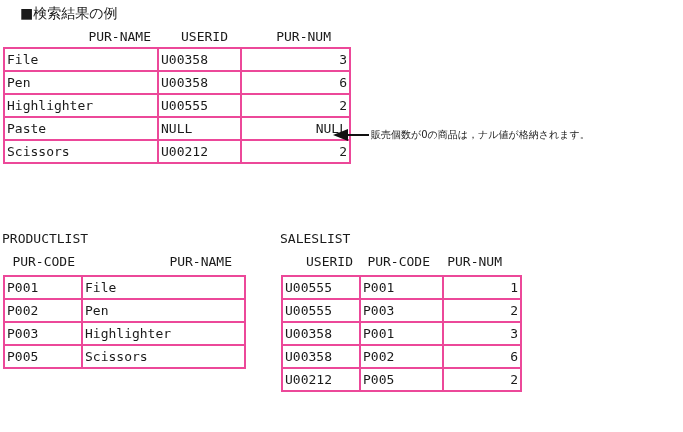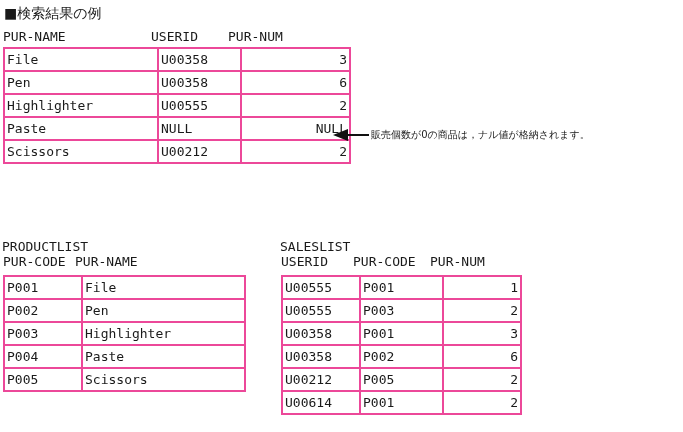--- a/index.html
+++ b/index.html
@@ -2,28 +2,28 @@
 <html><head>
 <meta charset="utf-8">
 <style>
   html,body{margin:0;padding:0;background:#ffffff;}
   #page{
     position:relative;width:683px;height:432px;background:#ffffff;
     color:#1a1a1a;font-family:"DejaVu Sans Mono","Liberation Mono",monospace;
     overflow:hidden;
   }
   .jp{font-family:"DejaVu Sans","Liberation Sans",sans-serif;}
-  .sec-title{position:absolute;left:4px;font-size:14px;line-height:16px;white-space:nowrap;}
+  .sec-title{position:absolute;left:20px;font-size:14px;line-height:16px;white-space:nowrap;}
   #title1{top:5px;}
   #title2{top:206px;}
-  .tbl-label{position:absolute;top:240px;font-size:13px;line-height:14px;white-space:nowrap;}
+  .tbl-label{position:absolute;top:232px;font-size:13px;line-height:14px;white-space:nowrap;}
   #lbl-productlist{left:2px;}
   #lbl-saleslist{left:280px;}
   .hdr{position:absolute;display:flex;font-size:13px;line-height:16px;}
-  .hdr span{display:block;text-align:left;white-space:nowrap;}
+  .hdr span{display:block;text-align:right;white-space:nowrap;}
   #h1{left:3px;top:29px;}
   #h1 span:nth-child(1){width:148px;}
   #h1 span:nth-child(2){width:77px;}
   #h1 span:nth-child(3){width:103px;}
   #h2{left:3px;top:254px;}
   #h2 span:nth-child(1){width:72px;}
   #h2 span:nth-child(2){width:157px;}
   #h3{left:281px;top:254px;}
   #h3 span:nth-child(1){width:72px;}
   #h3 span:nth-child(2){width:77px;}
@@ -121,24 +121,20 @@
         </tr>
         <tr>
           <td>P002</td>
           <td>Pen</td>
         </tr>
         <tr>
           <td>P003</td>
           <td>Highlighter</td>
         </tr>
         <tr>
-          <td>P004</td>
-          <td>Paste</td>
-        </tr>
-        <tr>
           <td>P005</td>
           <td>Scissors</td>
         </tr>
       </tbody>
   </table>
 
   <div id="h3" class="hdr">
     <span>USERID</span>
     <span>PUR-CODE</span>
     <span>PUR-NUM</span>
@@ -164,21 +160,16 @@
         <tr>
           <td>U00358</td>
           <td>P002</td>
           <td>6</td>
         </tr>
         <tr>
           <td>U00212</td>
           <td>P005</td>
           <td>2</td>
         </tr>
-        <tr>
-          <td>U00614</td>
-          <td>P001</td>
-          <td>2</td>
-        </tr>
       </tbody>
   </table>
 
 </div>
 
 </body></html>

